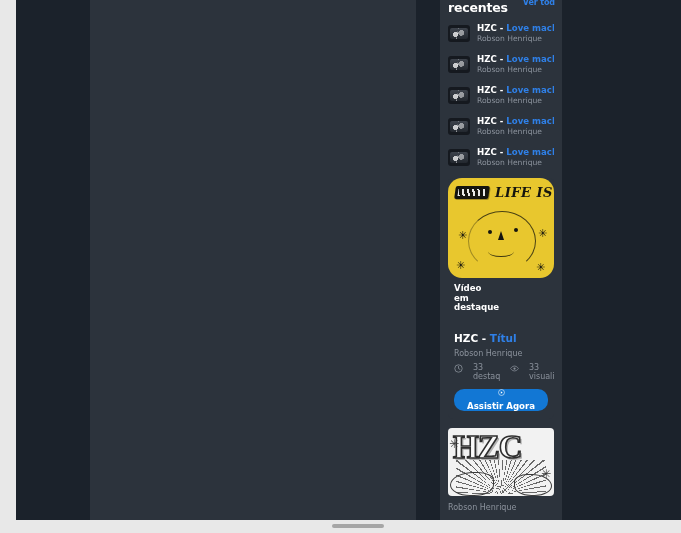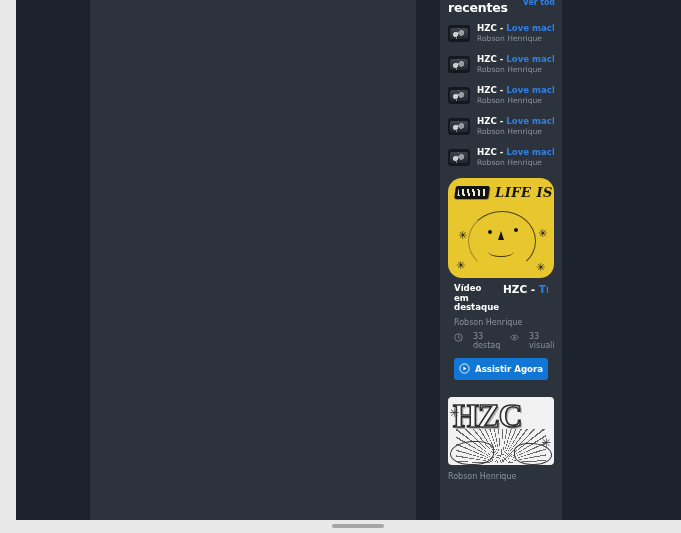--- a/index.html
+++ b/index.html
@@ -87,33 +87,33 @@
     border-left:3px solid transparent;border-right:3px solid transparent;
     border-bottom:9px solid #15150f;
   }
   .feat-thumb .mouth{
     position:absolute;left:40px;top:68px;width:26px;height:10px;
     border-bottom:1.5px solid rgba(20,20,10,.8);border-radius:50%;
   }
   .star{position:absolute;color:#15150f;font-size:11px;line-height:1;}
 
   .feat-body{padding:6px 6px 8px 6px;}
-  .feat-row1{display:flex;align-items:flex-start;gap:5px;}
+  .feat-row1{display:flex;align-items:flex-start;gap:5px;flex-direction:column;}
   .feat-badge{color:#ffffff;font-weight:bold;font-size:8.6px;line-height:9.5px;width:44px;flex:0 0 44px;}
   .feat-name{color:#ffffff;font-weight:bold;font-size:10.5px;line-height:11px;white-space:nowrap;overflow:hidden;}
   .feat-name .accent{color:#2f80e8;}
   .feat-author{color:#8b929c;font-size:8px;margin-top:5px;line-height:10px;}
   .feat-stats{display:flex;gap:10px;margin-top:4px;}
   .stat{display:flex;align-items:flex-start;gap:10px;color:#8b929c;font-size:8px;line-height:9px;width:46px;}
   .stat svg{flex:0 0 9px;margin-top:1px;}
   .stat .txt{white-space:nowrap;overflow:hidden;}
   .watch-btn{
-    margin-top:8px;height:22px;border-radius:3px;background:#1277d4;
+    margin-top:8px;height:22px;border-radius:10px;background:#1277d4;
     display:flex;align-items:center;justify-content:center;gap:5px;
-    color:#fff;font-size:8.6px;font-weight:bold;cursor:pointer;
+    color:#fff;font-size:8.6px;font-weight:bold;cursor:pointer;flex-direction:column;
   }
 
   
   .mv-head{margin-top:14px;padding:0 8px;}
   .mv-card{margin:9px 8px 0 8px;}
   .mv-thumb{
     width:106px;height:68px;border-radius:4px;overflow:hidden;position:relative;
     background:#f2f2f2;
   }
   .mv-thumb .hzc{

